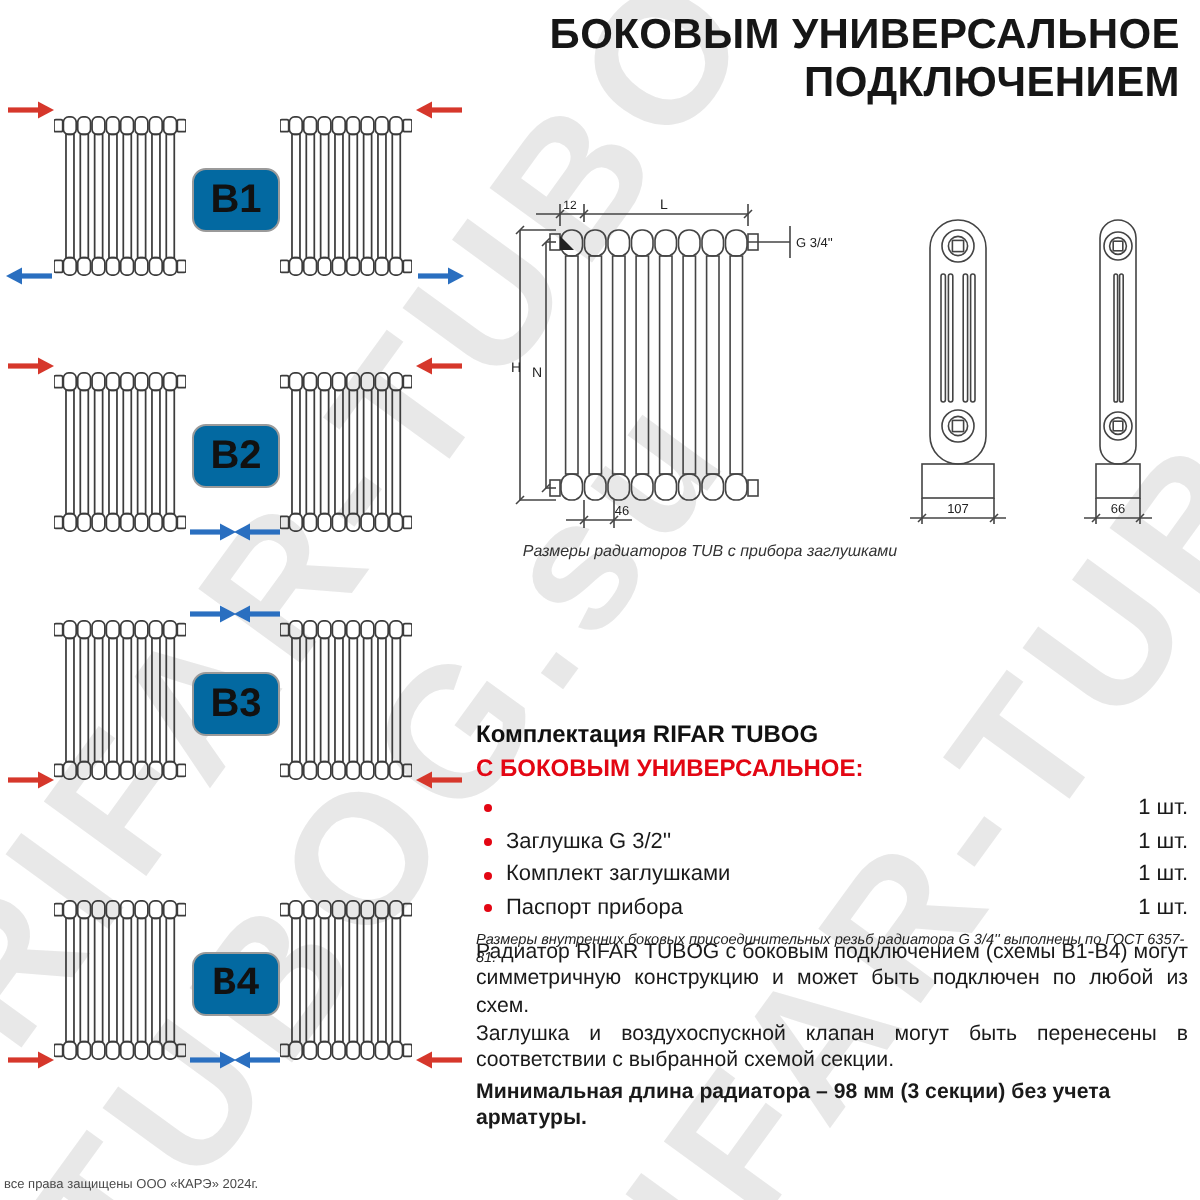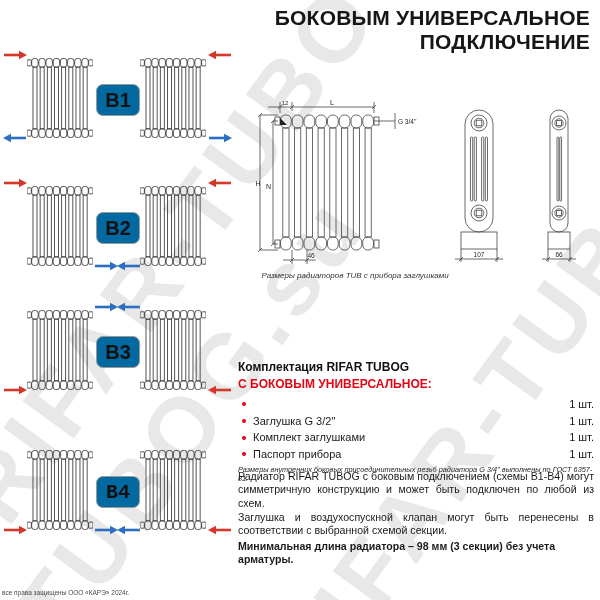--- a/index.html
+++ b/index.html
@@ -99,21 +99,21 @@
     </g>
   </defs>
 </svg>
 
 <div class="wm" id="wm1">RIFAR-TUBOG.su</div>
 <div class="wm" id="wm2">RIFAR-TUBOG.su</div>
 <div class="wm" id="wm3">RIFAR-TUBOG.su</div>
 
 <div class="title">
   <div>БОКОВЫМ УНИВЕРСАЛЬНОЕ</div>
-  <div>ПОДКЛЮЧЕНИЕ</div>
+  <div>ПОДКЛЮЧЕНИЕМ</div>
 </div>
 
 <div class="scheme-row" id="row-b1">
   <svg class="rad left" viewBox="-5 0 76 96">
       <use href="#radFront"></use>
     </svg>
   <svg class="rad right" viewBox="-5 0 76 96">
       <use href="#radFront"></use>
     </svg>
   <svg class="arrow red a-out-left a-top" viewBox="0 0 24 10">

